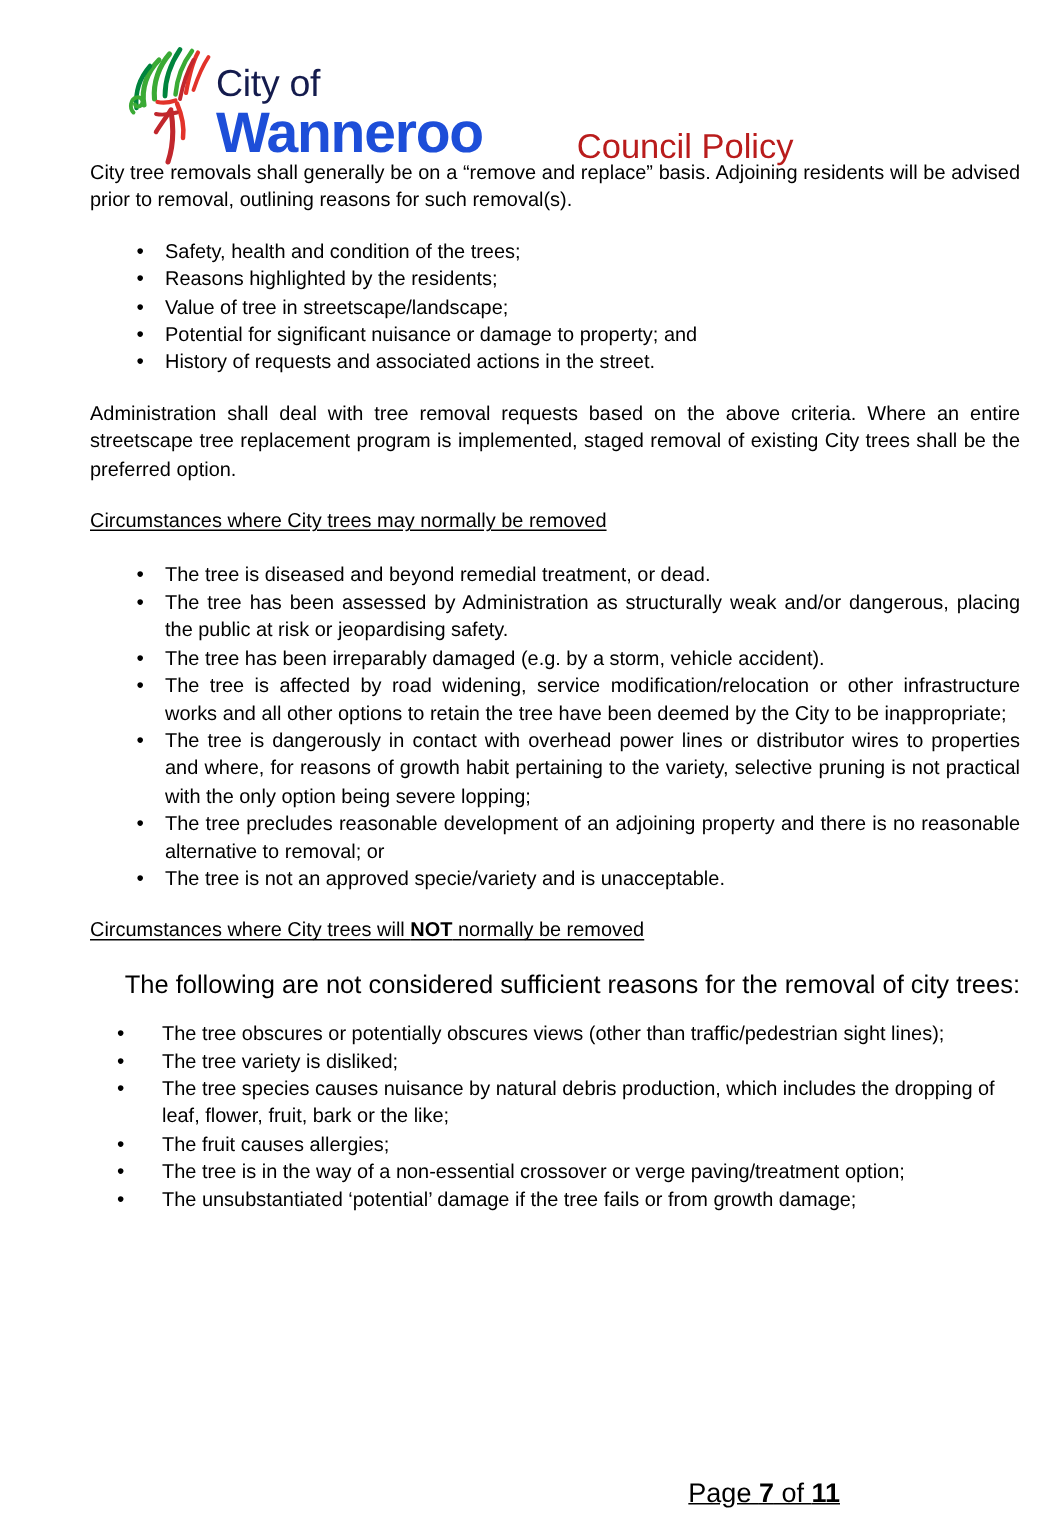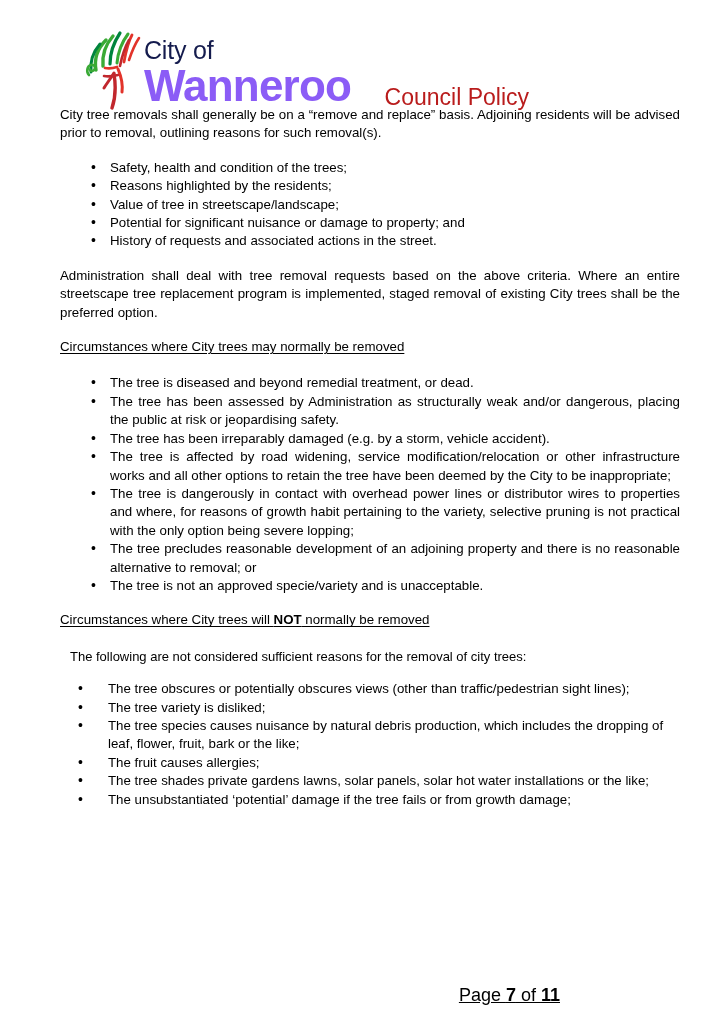--- a/index.html
+++ b/index.html
@@ -48,23 +48,23 @@
   .logo-city {
     font-family: "Liberation Sans", sans-serif;
     font-size: 25px;
     color: #141b4d;
     letter-spacing: -0.2px;
     display: block;
     margin-bottom: 1px;
   }
   .logo-wanneroo {
     font-family: "Liberation Sans", sans-serif;
-    font-size: 44px;
+    font-size: 38px;
     font-weight: bold;
-    color: #8b5cf6;
+    color: #1d4ed8;
     letter-spacing: -0.8px;
     display: block;
   }
   .doc-type {
     position: absolute;
     right: 55px;
     top: 72px;
     font-size: 23px;
     color: #b91c1c;
     font-family: "Liberation Sans", sans-serif;
@@ -115,22 +115,23 @@
     font-size: 14px;
     line-height: 18.4px;
   }
   ul.bullets.just li { text-align: justify; text-justify: inter-word; }
   ul.bullets.tight li { padding-left: 48px; }
   ul.bullets.tight li::before { left: 18px; }
 
   .intro-indent {
     margin: 0 0 14px 0;
     padding-left: 10px;
-    font-size: 13px;
-    line-height: 18.4px;
+    font-size: 17px;
+    line-height: 18.4px;
+    text-align: right;
   }
 
   .footer {
     position: absolute;
     right: 36px;
     bottom: 18px;
     font-size: 18px;
     line-height: 16px;
     white-space: nowrap;
     text-decoration: underline;
@@ -202,21 +203,21 @@
 
     <div class="section-heading"><span>Circumstances where City trees will </span><b>NOT</b><span> normally be removed</span></div>
 
     <p class="intro-indent">The following are not considered sufficient reasons for the removal of city trees:</p>
 
     <ul class="bullets tight">
       <li>The tree obscures or potentially obscures views (other than traffic/pedestrian sight lines);</li>
       <li>The tree variety is disliked;</li>
       <li>The tree species causes nuisance by natural debris production, which includes the dropping of leaf, flower, fruit, bark or the like;</li>
       <li>The fruit causes allergies;</li>
-      <li>The tree shades private gardens lawns, solar panels, solar hot water installations or the like;</li>
+      <li>The tree is in the way of a non-essential crossover or verge paving/treatment option;</li>
       <li>The unsubstantiated ‘potential’ damage if the tree fails or from growth damage;</li>
     </ul>
 
   </div>
 
   <div class="footer"><span>Page </span><b>7</b><span> of </span><b>11</b></div>
 
 </div>
 
 </body></html>

